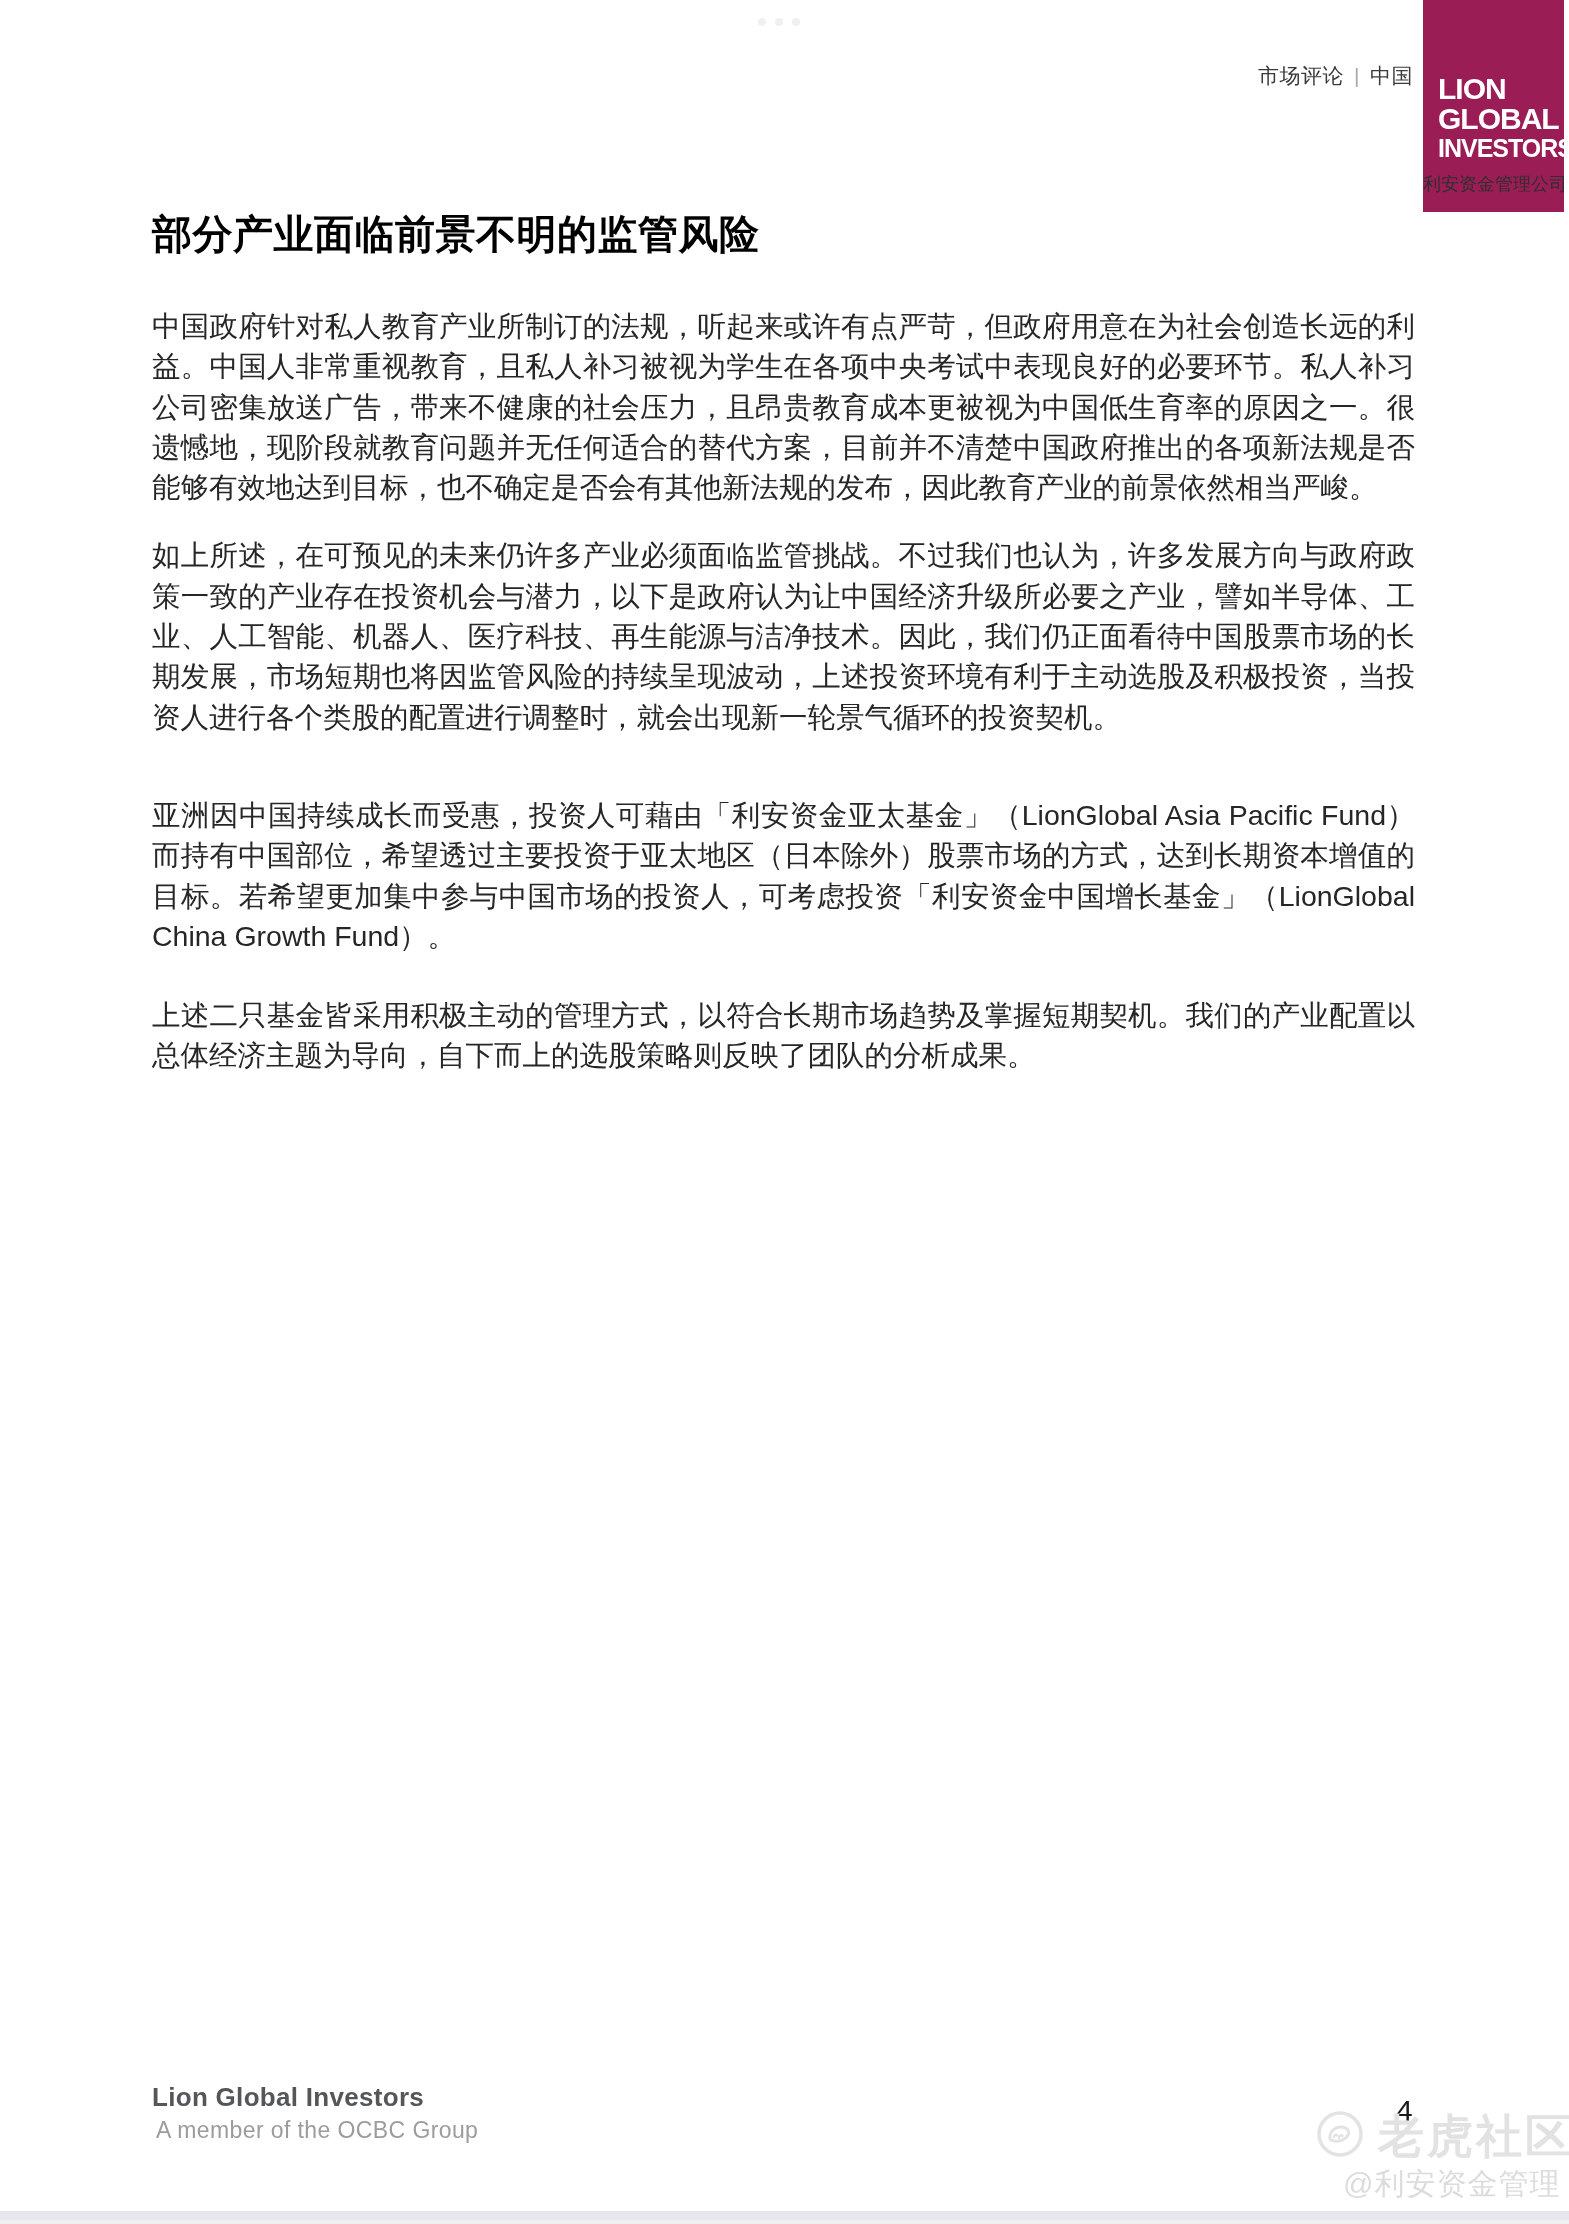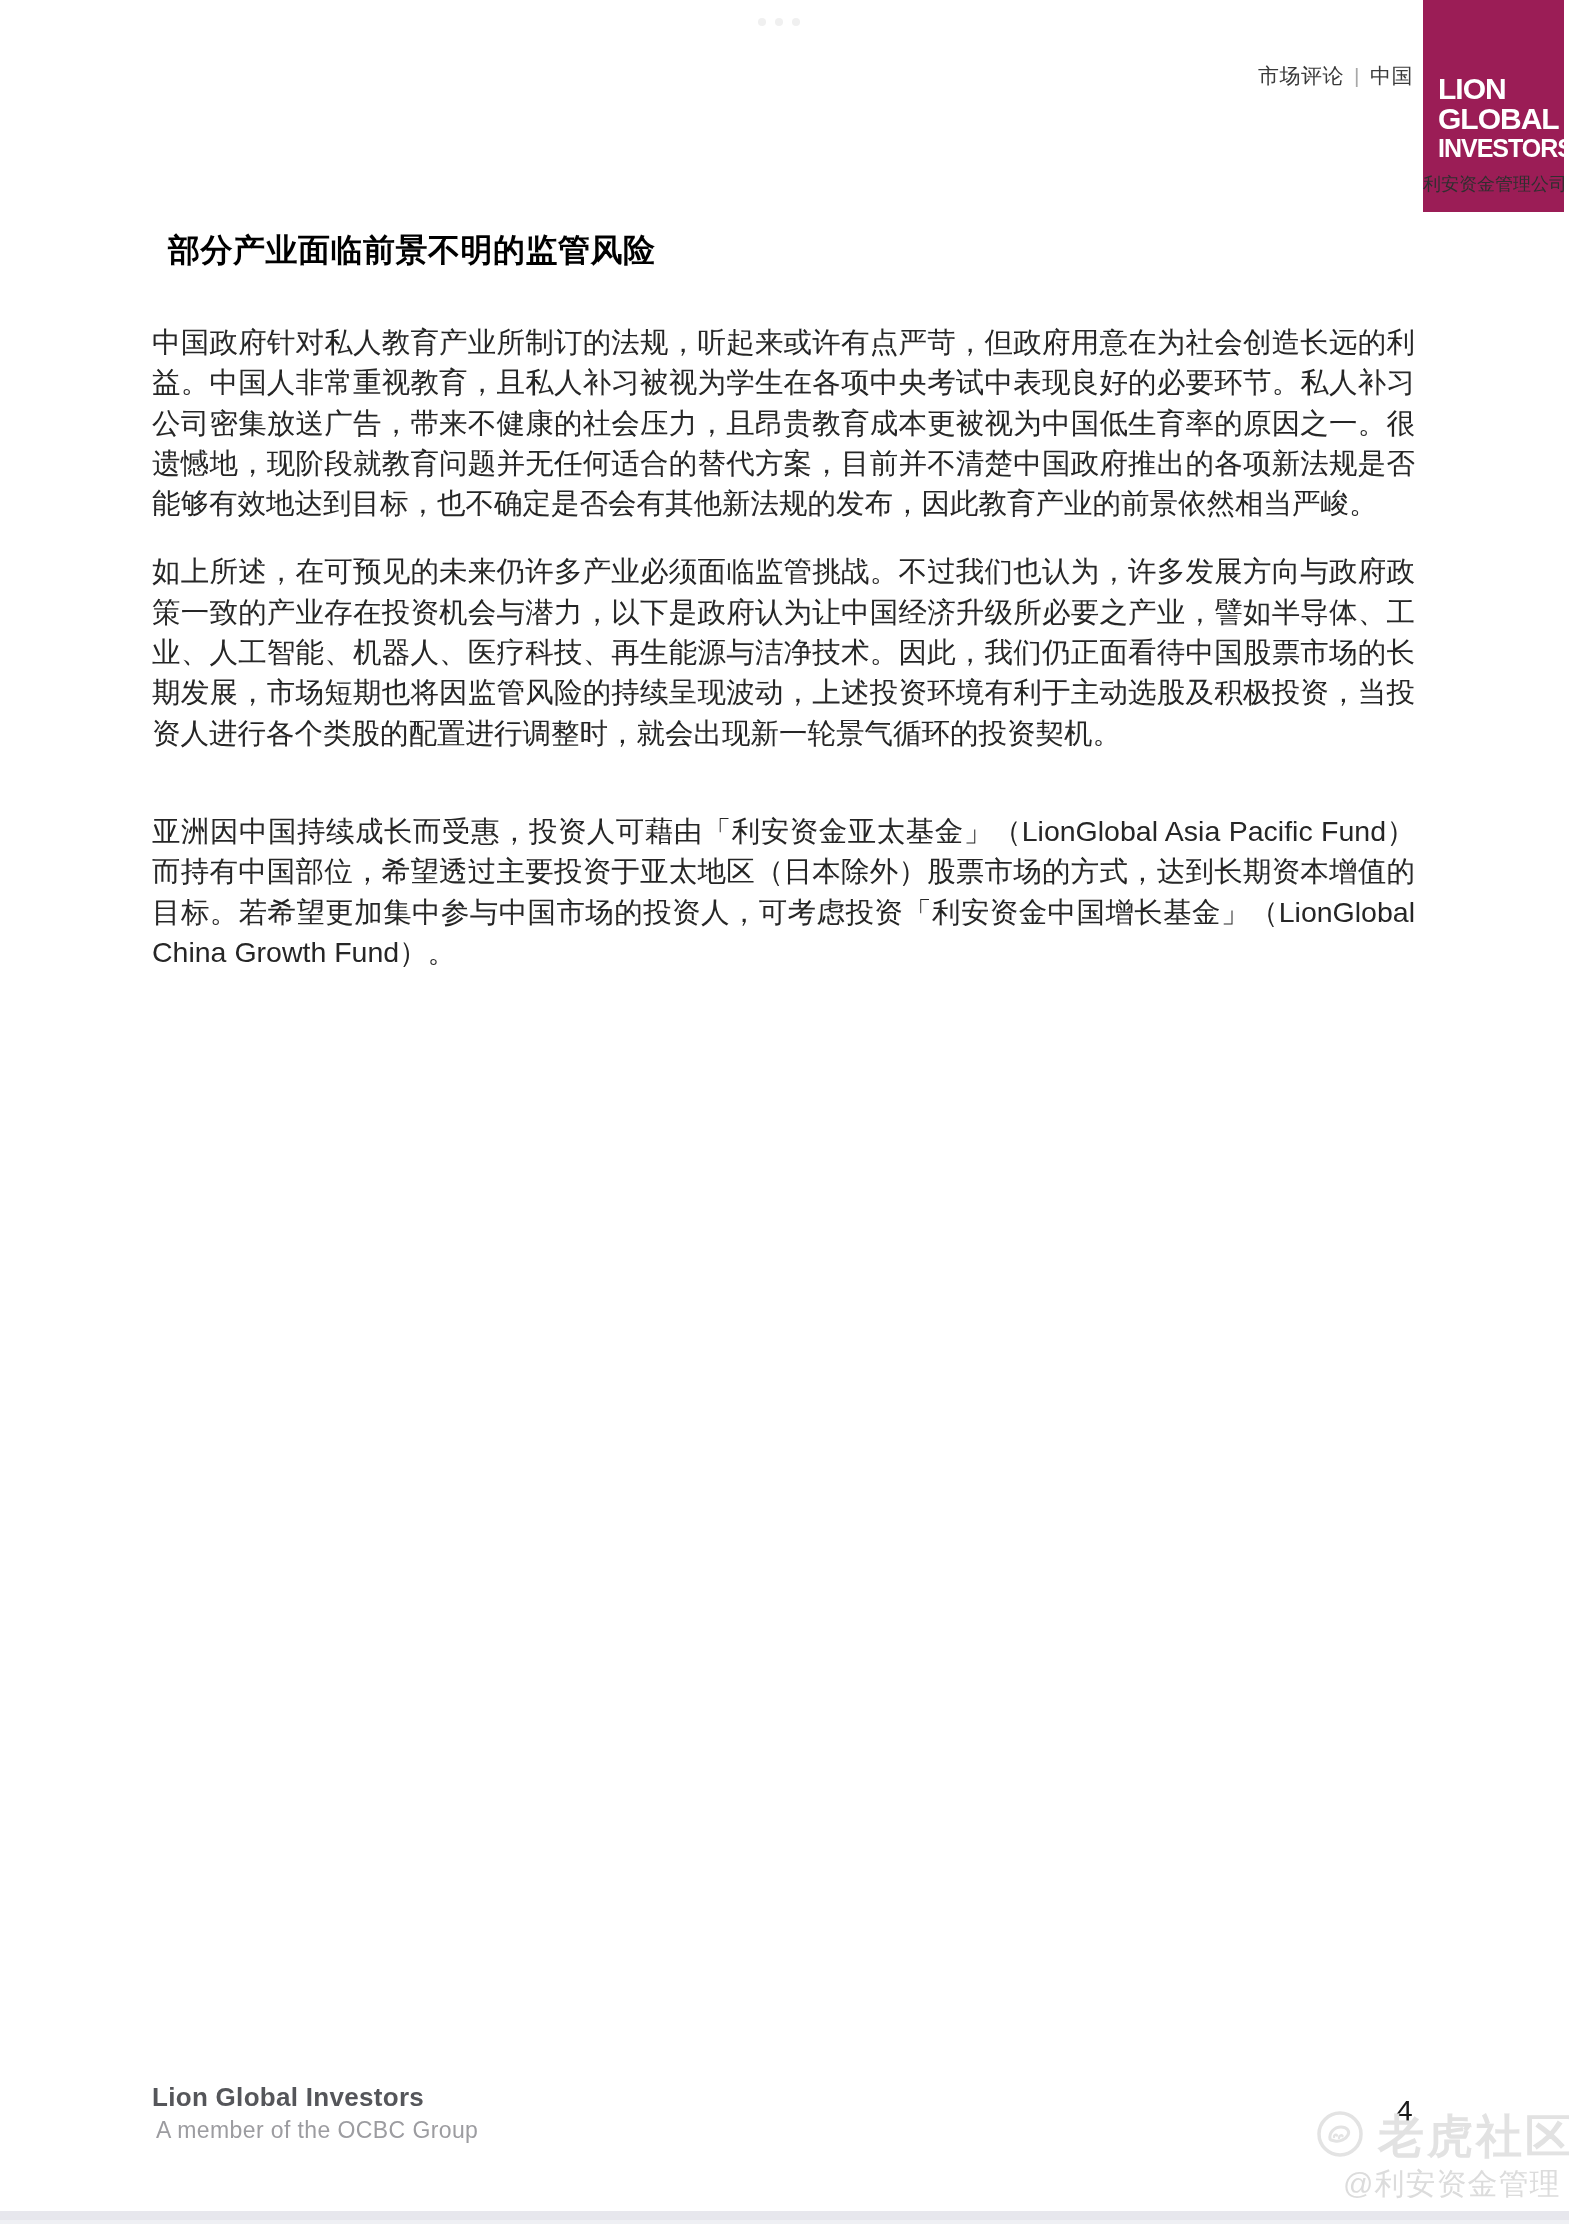--- a/index.html
+++ b/index.html
@@ -43,21 +43,21 @@
     position: absolute; top: 172px; left: 1421px; width: 146px;
     font-size: 18px; color: #2f2f2f; text-align: right; white-space: nowrap;
   }
 
   
   .content {
     position: absolute; left: 152px; top: 212px; width: 1263px;
     color: #262626;
   }
   .content h1 {
-    margin: 16px; font-size: 32px; line-height: 44px; font-weight: 700; color: #000000;
+    margin: 0; font-size: 40px; line-height: 44px; font-weight: 700; color: #000000;
     letter-spacing: 0.5px;
   }
   .content h1.h2 { margin-top: 53px; }
   .content h1.h3 { margin-top: 56px; }
   .content p {
     margin: 0; font-size: 28.5px; line-height: 40.3px;
     text-align: justify; color: #262626;
   }
   .content p.p1 { margin-top: 50px; }
   .content p.p2 { margin-top: 28px; }
@@ -118,20 +118,21 @@
   </div>
   <div class="logo-tagline">利安资金管理公司</div>
 
   <main class="content">
     <h1>部分产业面临前景不明的监管风险</h1>
     <p class="p1">中国政府针对私人教育产业所制订的法规，听起来或许有点严苛，但政府用意在为社会创造长远的利益。中国人非常重视教育，且私人补习被视为学生在各项中央考试中表现良好的必要环节。私人补习公司密集放送广告，带来不健康的社会压力，且昂贵教育成本更被视为中国低生育率的原因之一。很遗憾地，现阶段就教育问题并无任何适合的替代方案，目前并不清楚中国政府推出的各项新法规是否能够有效地达到目标，也不确定是否会有其他新法规的发布，因此教育产业的前景依然相当严峻。</p>
 
     <p class="p2">如上所述，在可预见的未来仍许多产业必须面临监管挑战。不过我们也认为，许多发展方向与政府政策一致的产业存在投资机会与潜力，以下是政府认为让中国经济升级所必要之产业，譬如半导体、工业、人工智能、机器人、医疗科技、再生能源与洁净技术。因此，我们仍正面看待中国股票市场的长期发展，市场短期也将因监管风险的持续呈现波动，上述投资环境有利于主动选股及积极投资，当投资人进行各个类股的配置进行调整时，就会出现新一轮景气循环的投资契机。</p>
 
     <p class="p3">亚洲因中国持续成长而受惠，投资人可藉由「利安资金亚太基金」（LionGlobal Asia Pacific Fund）而持有中国部位，希望透过主要投资于亚太地区（日本除外）股票市场的方式，达到长期资本增值的目标。若希望更加集中参与中国市场的投资人，可考虑投资「利安资金中国增长基金」（LionGlobal China Growth Fund）。</p>
+    <p class="p4">上述二只基金皆采用积极主动的管理方式，以符合长期市场趋势及掌握短期契机。我们的产业配置以总体经济主题为导向，自下而上的选股策略则反映了团队的分析成果。</p>
   </main>
 
   <div class="footer-company">Lion Global Investors</div>
   <div class="footer-membership">A member of the OCBC Group</div>
   <div class="page-number">4</div>
 
   <div class="wm-icon">
     <svg width="48" height="48" viewBox="0 0 48 48" fill="none" xmlns="http://www.w3.org/2000/svg">
       <circle cx="24" cy="24" r="21" stroke="#e3e3e3" stroke-width="3.5"></circle>
       <path d="M14 29 C13 23, 18 17, 25 17 C31 17, 34 21, 32 25 C30 29, 24 32, 19 31 C16 30.5, 14.5 30, 14 29 Z" stroke="#e3e3e3" stroke-width="3" fill="none"></path>

